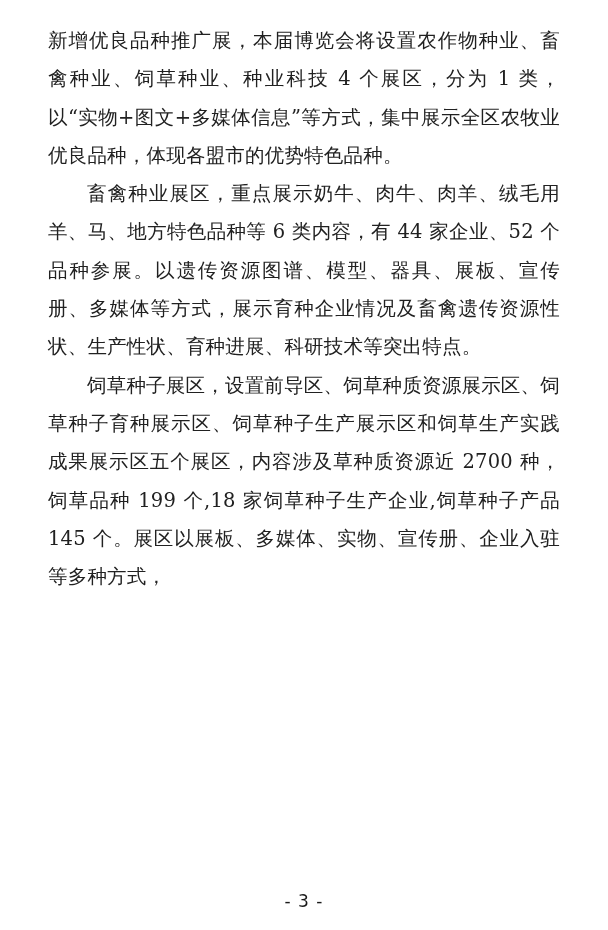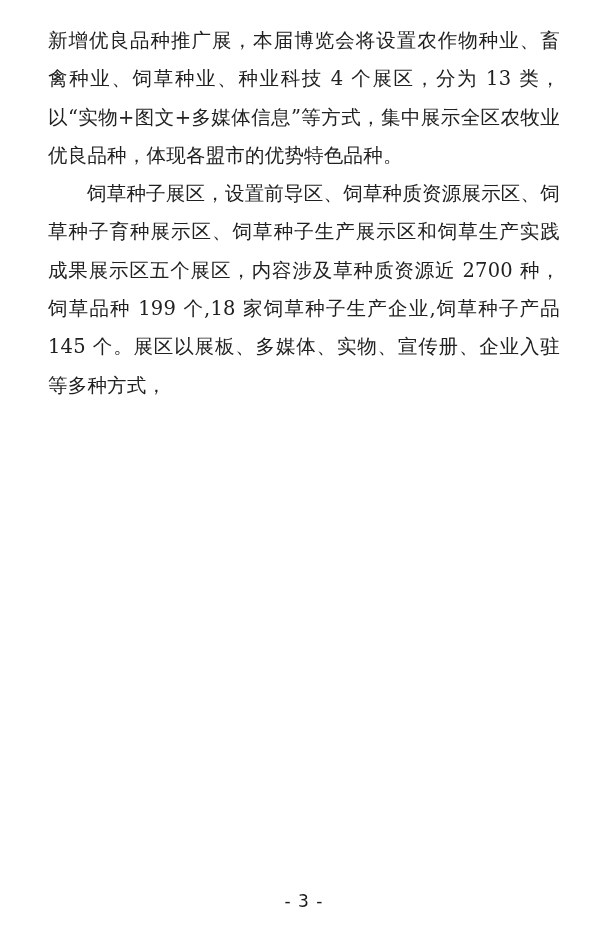--- a/index.html
+++ b/index.html
@@ -38,17 +38,18 @@
     color: #1a1a1a;
     font-family: "DejaVu Sans", "Liberation Sans", sans-serif;
     letter-spacing: 1px;
   }
 </style>
 </head>
 <body>
 
 <div class="page">
   <div class="body-text">
-    <p>新增优良品种推广展，本届博览会将设置农作物种业、畜禽种业、饲草种业、种业科技 4 个展区，分为 13 类，以“实物+图文+多媒体信息”等方式，集中展示全区农牧业优良品种，体现各盟市的优势特色品种。</p>
+    <p>新增优良品种推广展，本届博览会将设置农作物种业、畜禽种业、饲草种业、种业科技 4 个展区，分为 1 类，以“实物+图文+多媒体信息”等方式，集中展示全区农牧业优良品种，体现各盟市的优势特色品种。</p>
+    <p class="indent">畜禽种业展区，重点展示奶牛、肉牛、肉羊、绒毛用羊、马、地方特色品种等 6 类内容，有 44 家企业、52 个品种参展。以遗传资源图谱、模型、器具、展板、宣传册、多媒体等方式，展示育种企业情况及畜禽遗传资源性状、生产性状、育种进展、科研技术等突出特点。</p>
     <p class="indent">饲草种子展区，设置前导区、饲草种质资源展示区、饲草种子育种展示区、饲草种子生产展示区和饲草生产实践成果展示区五个展区，内容涉及草种质资源近 2700 种，饲草品种 199 个,18 家饲草种子生产企业,饲草种子产品 145 个。展区以展板、多媒体、实物、宣传册、企业入驻等多种方式，</p>
   </div>
   <div class="page-number">- 3 -</div>
 </div>
 
 </body></html>

